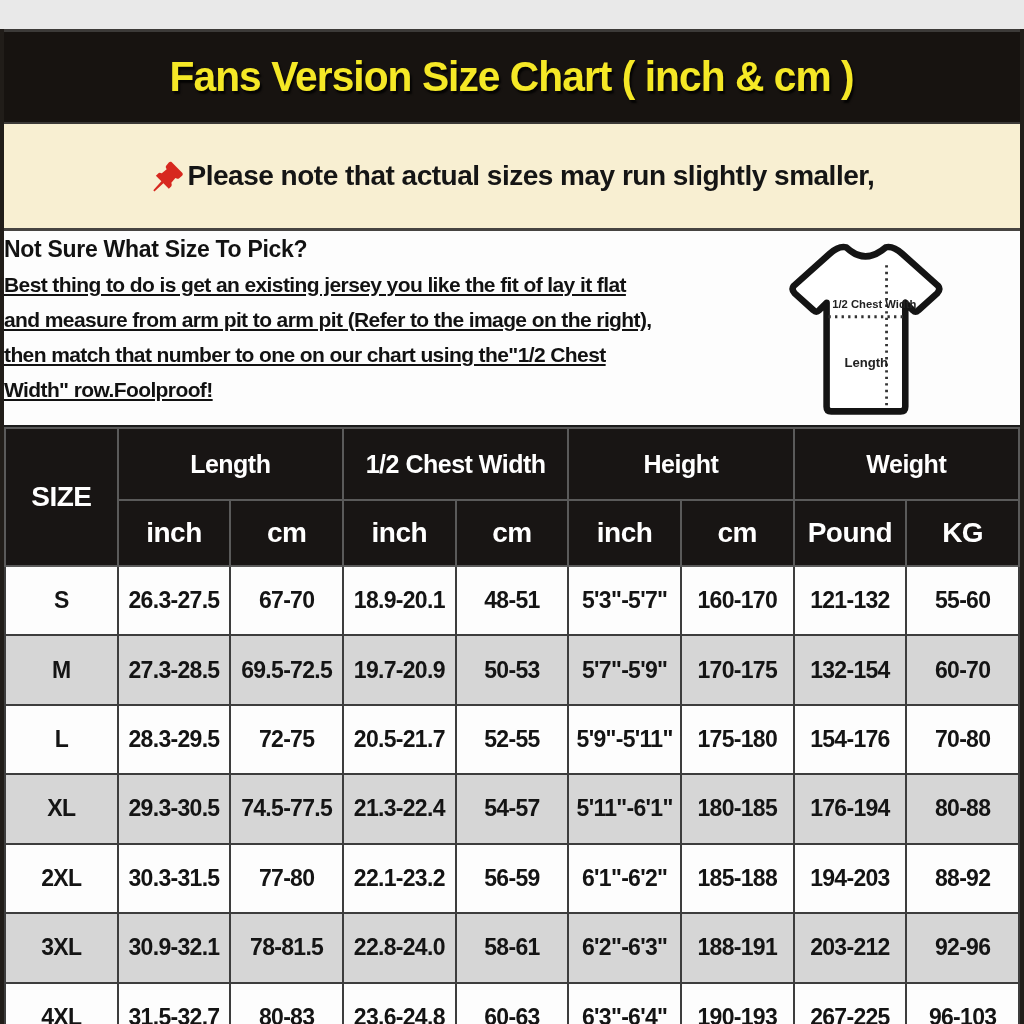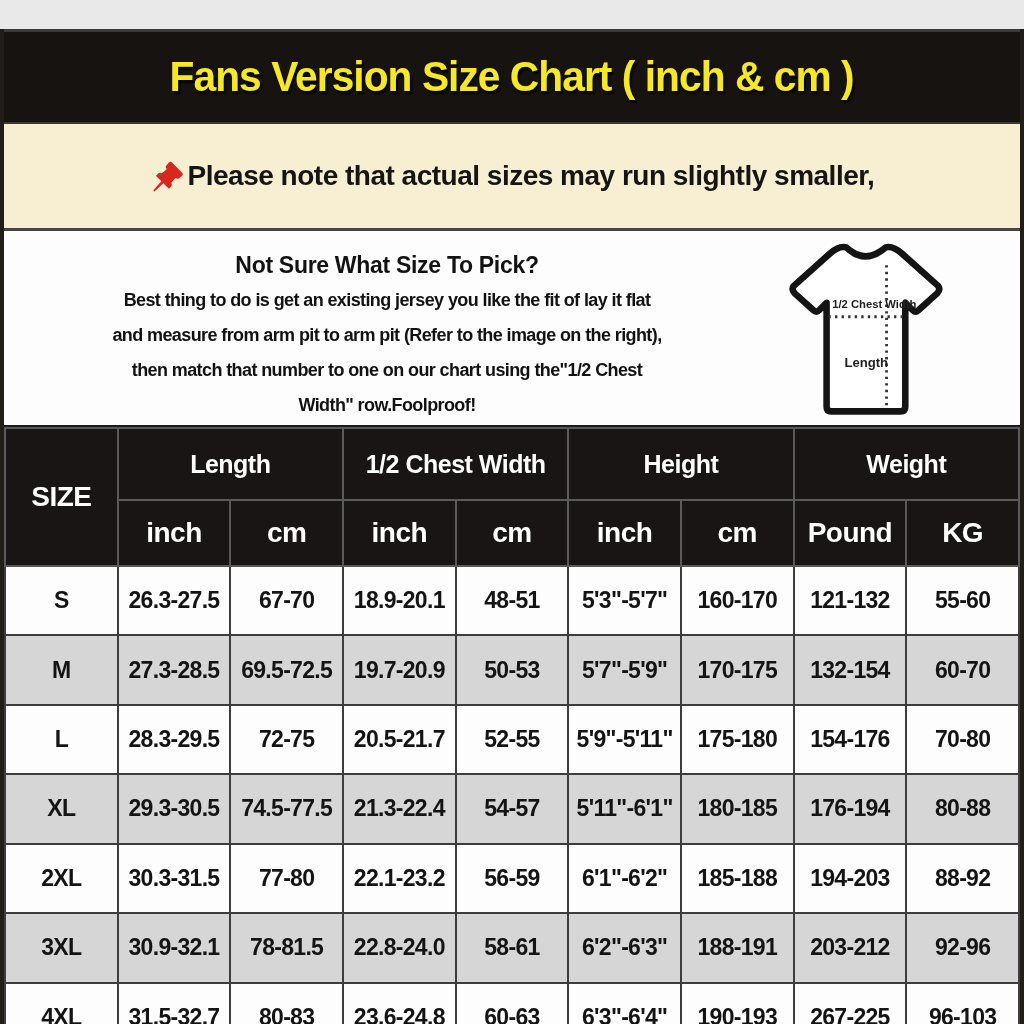--- a/index.html
+++ b/index.html
@@ -19,23 +19,23 @@
             display:flex; flex-direction:column; align-items:center; justify-content:center;
             color:#151515; }
   .notice-line { font-size:28px; letter-spacing:-.5px; white-space:pre-wrap; display:flex; align-items:center; line-height:48px; }
   .notice .hl { color:#df2b22; }
   .notice .arrows { font-size:30px; letter-spacing:6px; margin-left:10px; transform:scaleY(1.15); }
   .pin { width:34px; height:34px; margin-right:4px; flex:0 0 auto; }
 
   
   .guide { height:196px; background:#fdfdfd; border-bottom:2px solid #1b1b1b;
            display:flex; color:#121212; }
-  .guide-text { flex:1 1 auto; padding-top:16px; text-align:center; }
+  .guide-text { flex:1 1 auto; }
   .guide-heading { font-size:23px; line-height:36px; letter-spacing:-.3px; }
-  .guide-line { font-size:18px; line-height:35px; letter-spacing:-.6px; white-space:nowrap; }
+  .guide-line { font-size:21px; line-height:35px; letter-spacing:-.6px; white-space:nowrap;text-decoration:underline; }
   .guide-diagram { flex:0 0 250px; display:flex; align-items:center; justify-content:center; padding-right:60px; }
 
   
   .table-wrap { height:626px; }
   table { width:100%; height:626px; border-collapse:collapse; table-layout:fixed; }
   col { width:11.111%; }
   th { background:#181514; color:#ffffff; border:2px solid #5a5a5a; font-size:25px; letter-spacing:-.5px; }
   thead tr:first-child { height:72px; }
   thead tr:last-child  { height:66px; }
   thead tr:last-child th { font-size:28px; }

